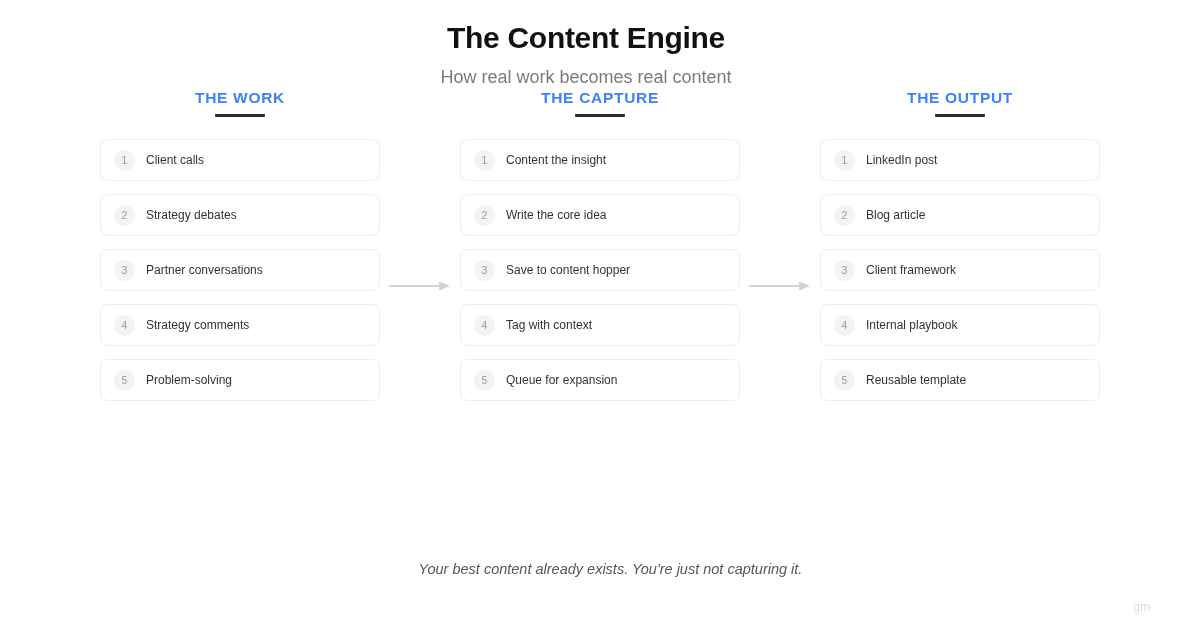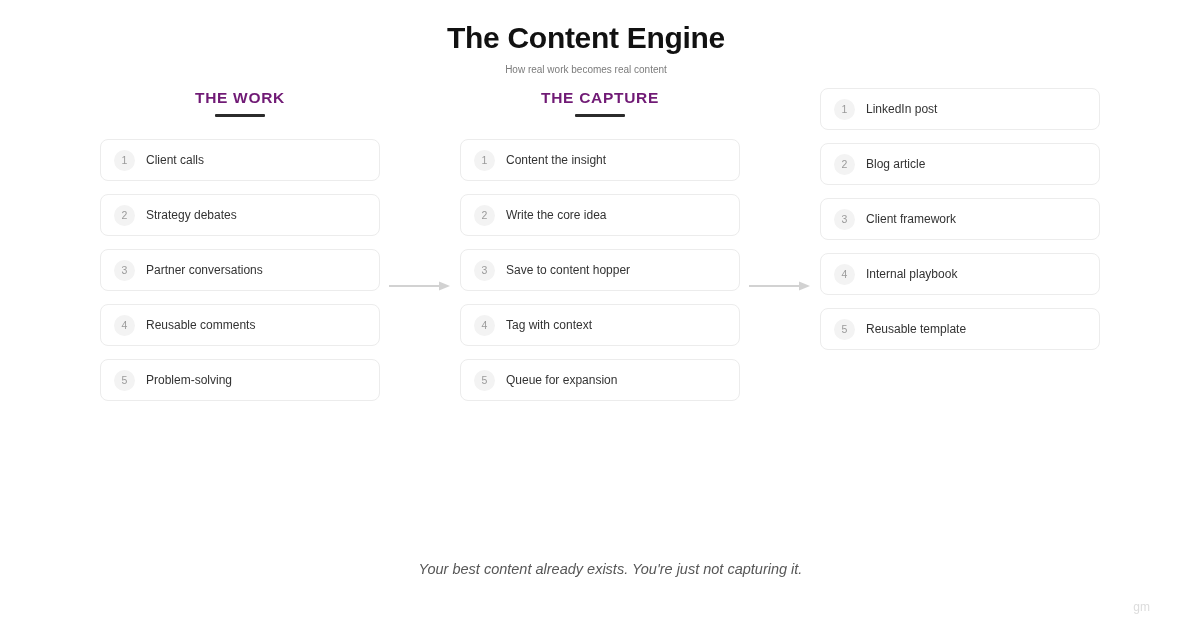--- a/index.html
+++ b/index.html
@@ -28,22 +28,22 @@
 
   .title {
     font-size: 30px;
     font-weight: bold;
     color: #111111;
     letter-spacing: -0.3px;
     line-height: 38px;
   }
 
   .subtitle {
-    margin-top: 3px;
-    font-size: 10px;
+    margin-top: 10px;
+    font-size: 18px;
     font-weight: normal;
     color: #7b7b7b;
     line-height: 20px;
   }
 
   
   .board {
     position: absolute;
     top: 88px;
     left: 0;
@@ -59,21 +59,21 @@
   }
 
   .col-head {
     text-align: center;
     margin-bottom: 22px;
   }
 
   .col-head-text {
     font-size: 15.5px;
     font-weight: bold;
-    color: #701a75;
+    color: #3b82f6;
     letter-spacing: 0.7px;
     line-height: 20px;
   }
 
   .col-head-rule {
     width: 50px;
     height: 3px;
     background: #2b2b2b;
     margin: 6px auto 0 auto;
     border-radius: 1px;
@@ -176,21 +176,21 @@
         <div class="card">
           <span class="badge">2</span>
           <span class="card-label">Strategy debates</span>
         </div>
         <div class="card">
           <span class="badge">3</span>
           <span class="card-label">Partner conversations</span>
         </div>
         <div class="card">
           <span class="badge">4</span>
-          <span class="card-label">Reusable comments</span>
+          <span class="card-label">Strategy comments</span>
         </div>
         <div class="card">
           <span class="badge">5</span>
           <span class="card-label">Problem-solving</span>
         </div>
       </div>
     </div>
 
     <div class="arrow-gap">
       <svg class="arrow" viewBox="0 0 62 12">
@@ -229,20 +229,24 @@
     </div>
 
     <div class="arrow-gap">
       <svg class="arrow" viewBox="0 0 62 12">
         <line x1="0" y1="6" x2="52" y2="6" stroke="#d2d2d2" stroke-width="2"></line>
         <polygon points="50,1.5 61,6 50,10.5" fill="#d2d2d2"></polygon>
       </svg>
     </div>
 
     <div class="column">
+      <div class="col-head">
+        <div class="col-head-text">THE OUTPUT</div>
+        <div class="col-head-rule"></div>
+      </div>
       <div class="cards">
         <div class="card">
           <span class="badge">1</span>
           <span class="card-label">LinkedIn post</span>
         </div>
         <div class="card">
           <span class="badge">2</span>
           <span class="card-label">Blog article</span>
         </div>
         <div class="card">

